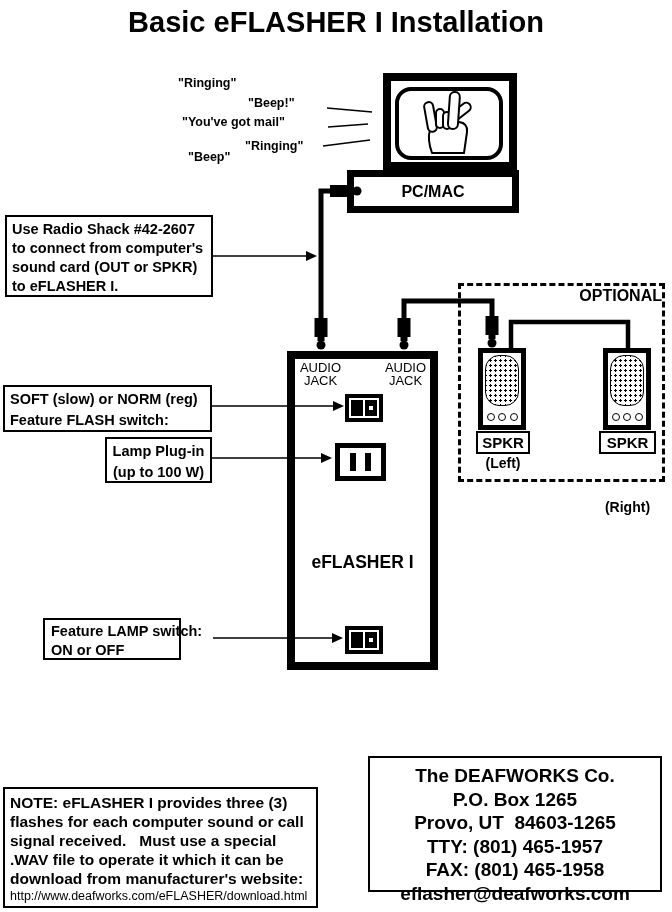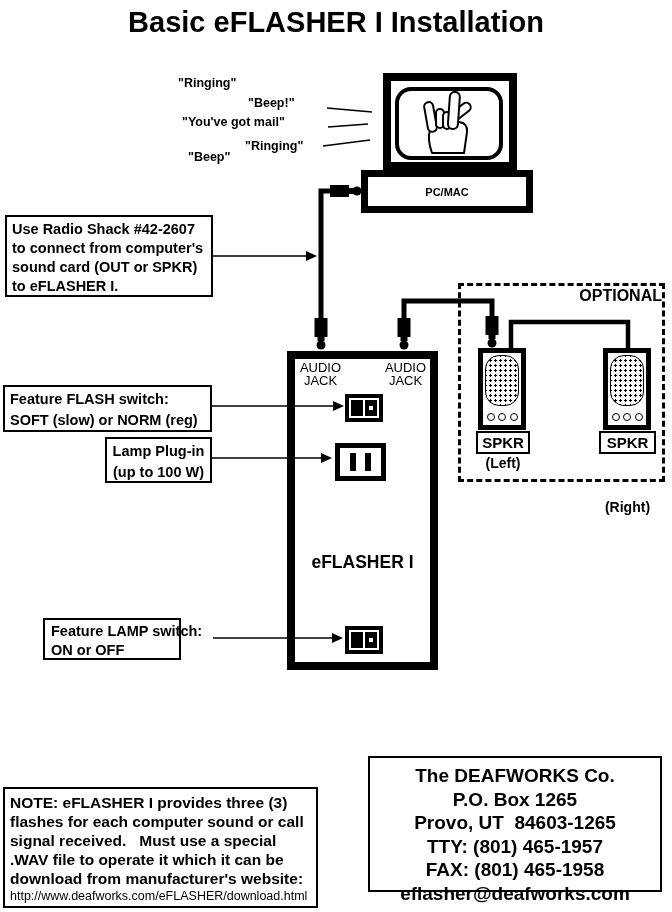--- a/index.html
+++ b/index.html
@@ -6,22 +6,22 @@
   #canvas{position:relative;width:672px;height:912px;background:#fff;overflow:hidden;
           font-family:"Liberation Sans", sans-serif;color:#000;}
   .abs{position:absolute;box-sizing:border-box;}
   
   .title{left:0;top:6px;width:672px;text-align:center;font-size:29px;font-weight:bold;letter-spacing:0;}
   
   .sound{font-size:12.5px;font-weight:bold;white-space:pre;}
   
   .monitor{left:383px;top:73px;width:134px;height:97px;border:8px solid #000;background:#fff;}
   .screen{left:395px;top:87px;width:108px;height:73px;border:4px solid #000;border-radius:16px;background:#fff;}
-  .pcmac{left:361px;top:170px;width:172px;height:43px;border:7px solid #000;background:#fff;
-         display:flex;align-items:center;justify-content:center;font-size:11px;font-weight:bold;}
+  .pcmac{left:347px;top:170px;width:172px;height:43px;border:7px solid #000;background:#fff;
+         display:flex;align-items:center;justify-content:center;font-size:16px;font-weight:bold;}
   
   .optional{left:458px;top:283px;width:207px;height:199px;border:3px dashed #000;}
   .optional-label{left:566px;top:287px;width:96px;text-align:right;font-size:16px;font-weight:bold;}
   .speaker{width:48px;height:82px;border:5px solid #000;background:#fff;}
   .speaker .grille{position:absolute;left:2px;right:2px;top:2px;height:51px;border:1px solid #000;
         border-radius:14px;background-image:radial-gradient(#000 1.1px,transparent 1.25px);
         background-size:5px 5px;background-position:2px 2px;box-sizing:border-box;}
   .speaker .buttons{position:absolute;left:0;right:0;bottom:4px;display:flex;justify-content:space-evenly;}
   .speaker .buttons i{width:8px;height:8px;border:1.5px solid #000;border-radius:50%;box-sizing:border-box;background:#fff;}
   .spkr-box{height:23px;border:2px solid #000;background:#fff;text-align:center;
@@ -176,22 +176,22 @@
     <div class="half dot"></div>
   </div>
 
   <div class="abs callout co-radio">
     <div>Use Radio Shack #42-2607</div>
     <div>to connect from computer's</div>
     <div>sound card (OUT or SPKR)</div>
     <div>to eFLASHER I.</div>
   </div>
   <div class="abs callout co-flash">
+    <div>SOFT (slow) or NORM (reg)</div>
     <div>Feature FLASH switch:</div>
-    <div>SOFT (slow) or NORM (reg)</div>
   </div>
   <div class="abs callout co-lamp">
     <div>Lamp Plug-in</div>
     <div>(up to 100 W)</div>
   </div>
   <div class="abs callout co-lampsw">
     <div>Feature LAMP switch:</div>
     <div>ON or OFF</div>
   </div>
 

